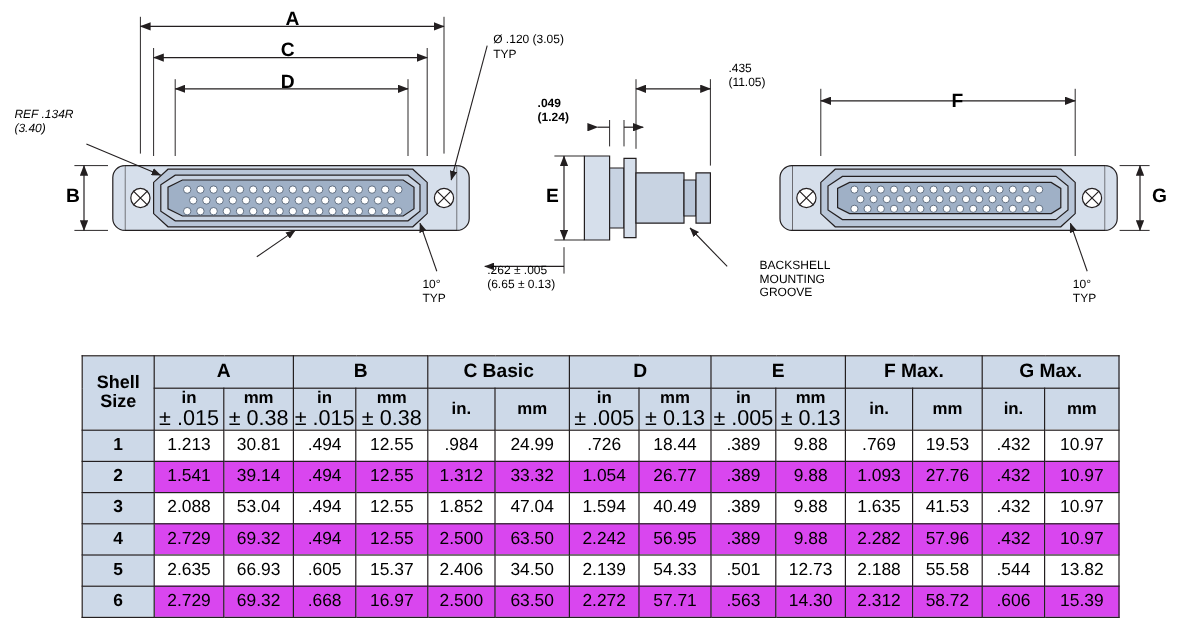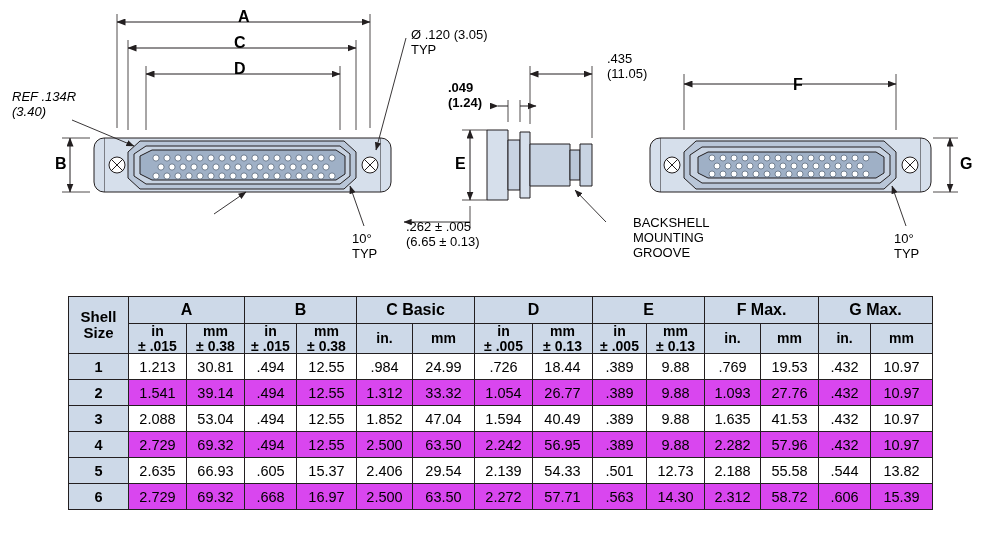--- a/index.html
+++ b/index.html
@@ -18,29 +18,29 @@
     border:1px solid #231f20;
     text-align:center;
     font-size:14.5px;
     padding:0;
     height:25px;
     font-family:"Liberation Sans", sans-serif;
   }
   thead th{background:#cdd9e8;font-weight:bold;}
   .hdr-group{font-size:16px;font-weight:bold;height:26px;}
   .sub{font-size:14px;font-weight:bold;line-height:1.05;}
-  .sub small{display:block;font-size:14px;font-weight:bold;}
+  .sub small{display:block;font-size:18px;font-weight:normal;}
   tbody td{background:#ffffff;font-weight:normal;}
   tbody tr.alt td{background:#d946ef;}
   tbody td.shell{background:#cdd9e8;font-weight:bold;}
   tbody tr.alt td.shell{background:#cdd9e8;}
   .shellhdr{background:#cdd9e8;font-weight:bold;font-size:15px;line-height:1.1;}
   
   .lbl{
-    position:absolute;font-size:13px;line-height:1.15;
+    position:absolute;font-size:10px;line-height:1.15;
     font-family:"Liberation Sans", sans-serif;color:#000;white-space:pre;
   }
   .big{font-size:16px;font-weight:bold;}
 </style>
 </head>
 <body>
 
 <div class="stage">
 
   <svg class="draw" viewBox="0 0 1000 300">
@@ -395,21 +395,21 @@
           <td>.432</td>
           <td>10.97</td>
         </tr>
         <tr>
           <td class="shell">5</td>
           <td>2.635</td>
           <td>66.93</td>
           <td>.605</td>
           <td>15.37</td>
           <td>2.406</td>
-          <td>29.54</td>
+          <td>34.50</td>
           <td>2.139</td>
           <td>54.33</td>
           <td>.501</td>
           <td>12.73</td>
           <td>2.188</td>
           <td>55.58</td>
           <td>.544</td>
           <td>13.82</td>
         </tr>
         <tr class="alt">

